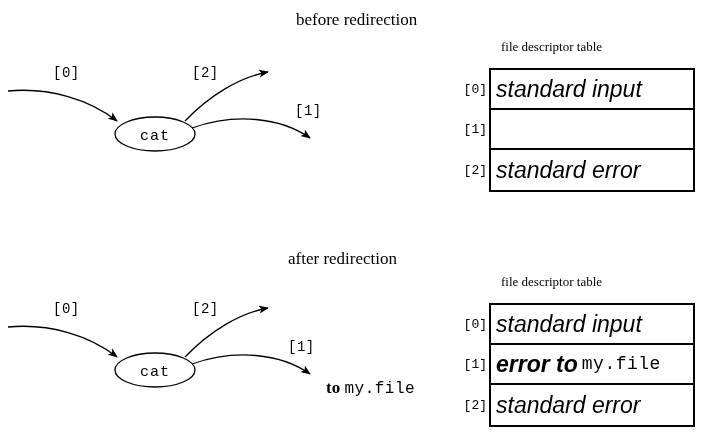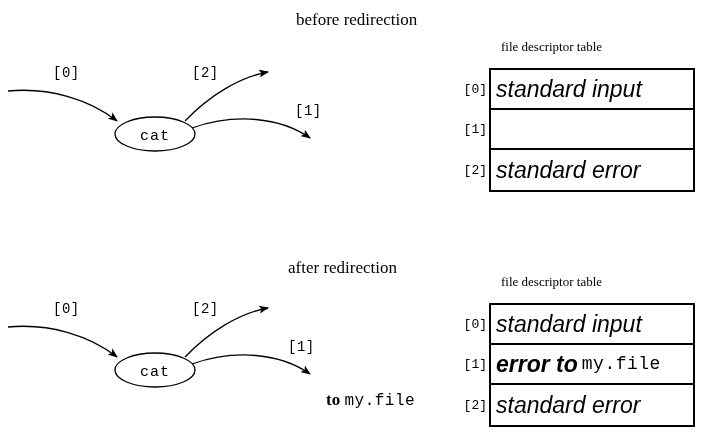--- a/index.html
+++ b/index.html
@@ -106,24 +106,23 @@
     font-family: "Liberation Mono", monospace;
     font-size: 14px;
     line-height: 16px;
     letter-spacing: 0.5px;
     white-space: nowrap;
   }
   .target-label {
     position: absolute;
     font-family: "Liberation Serif", serif;
     font-size: 17px;
-    line-height: 28px;
+    line-height: 20px;
     white-space: nowrap;
     font-weight: bold;
-    margin-top: 8px;
   }
   .target-label .mono {
     font-family: "Liberation Mono", monospace;
     font-weight: normal;
     font-size: 16px;
     letter-spacing: 0.5px;
   }
 </style>
 </head>
 <body>
@@ -163,21 +162,21 @@
     </div>
     <div class="fd-row">
       <span class="fd-index">[1]</span>
     </div>
     <div class="fd-row">
       <span class="fd-index">[2]</span>
       <span class="fd-value">standard error</span>
     </div>
   </div>
 
-  <div class="section-title" style="left:288px; top:249px;margin-top:9px;">after redirection</div>
+  <div class="section-title" style="left:288px; top:249px;">after redirection</div>
 
   <div class="diagram" style="top:291px;">
     <svg viewBox="0 0 460 160">
       <defs>
         <marker id="ah2" markerWidth="10" markerHeight="8" refX="9" refY="4" orient="auto" markerUnits="userSpaceOnUse">
           <path d="M0,0 L10,4 L0,8 L2.5,4 Z" fill="#000"></path>
         </marker>
       </defs>
       <path d="M8,36 C50,32 90,45 117,66" fill="none" stroke="#000" stroke-width="1.3" marker-end="url(#ah2)"></path>
       <ellipse cx="155" cy="79" rx="40" ry="17" fill="none" stroke="#000" stroke-width="1.3"></ellipse>

